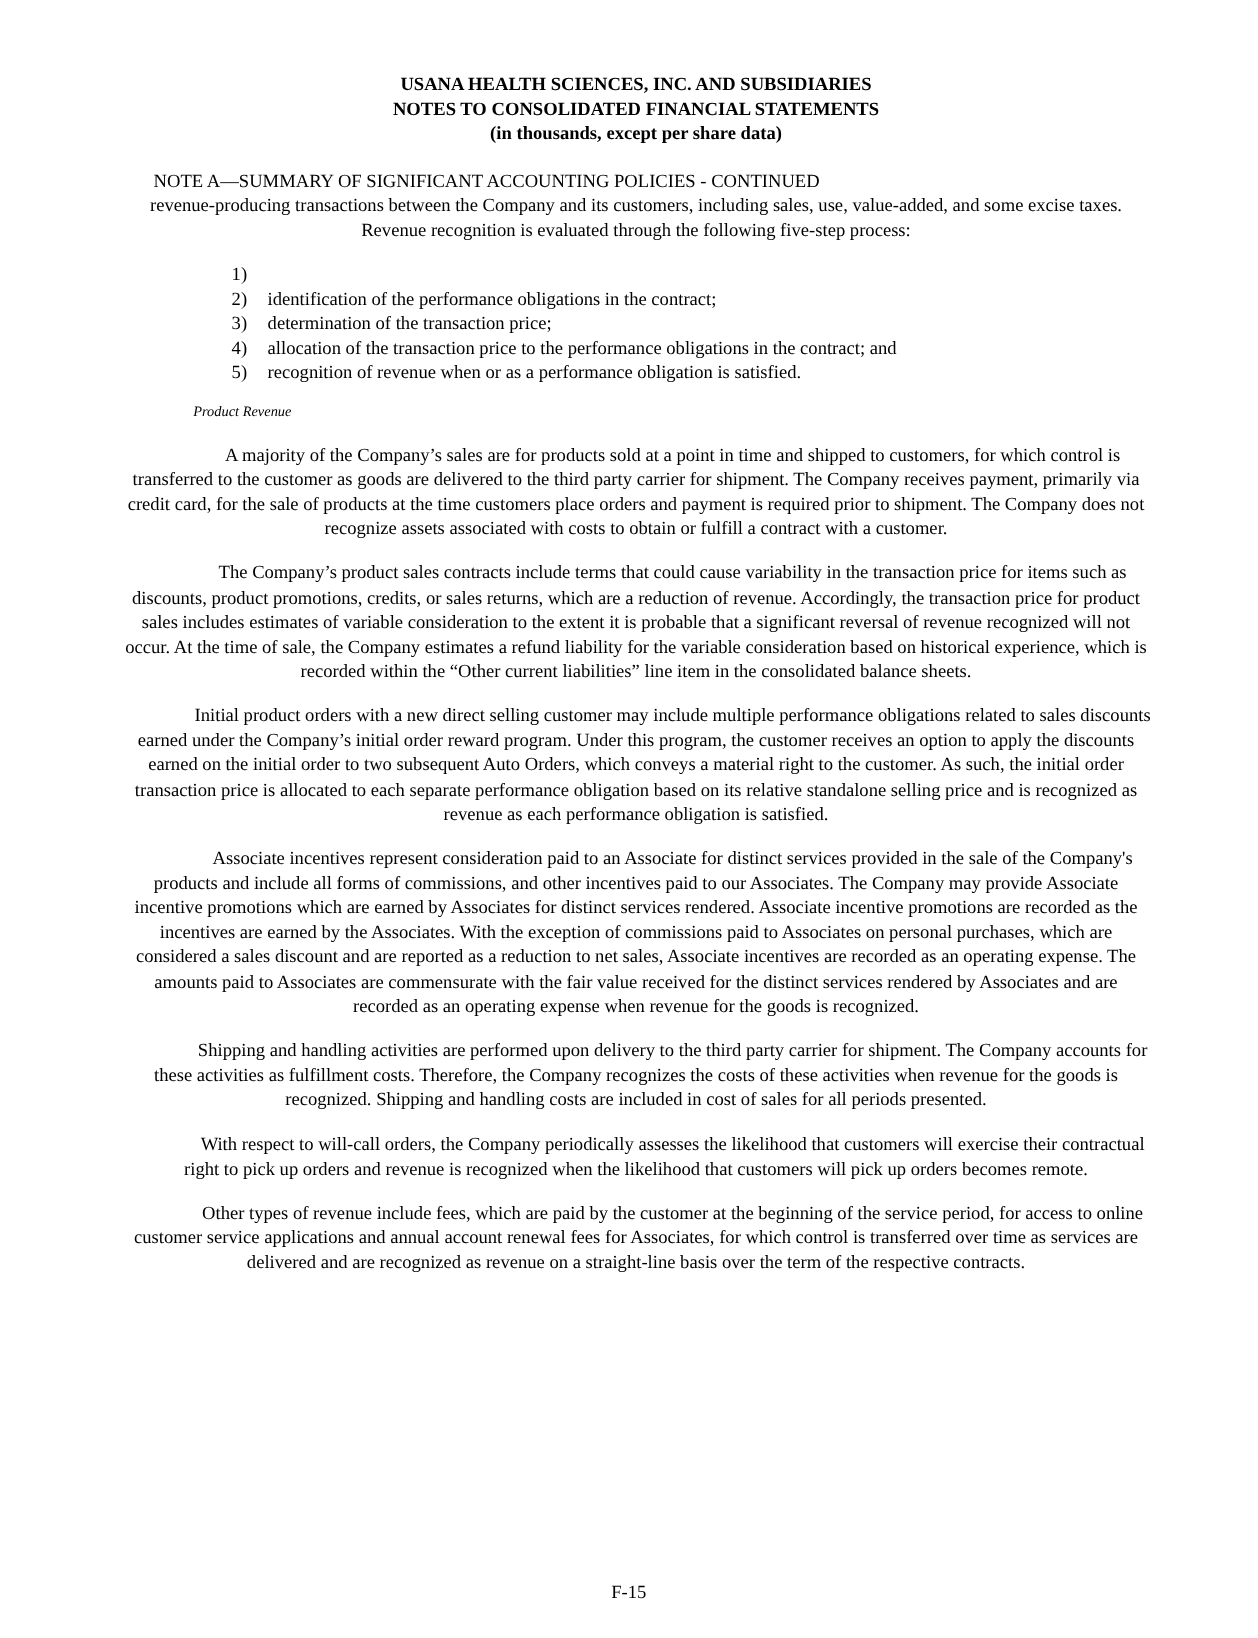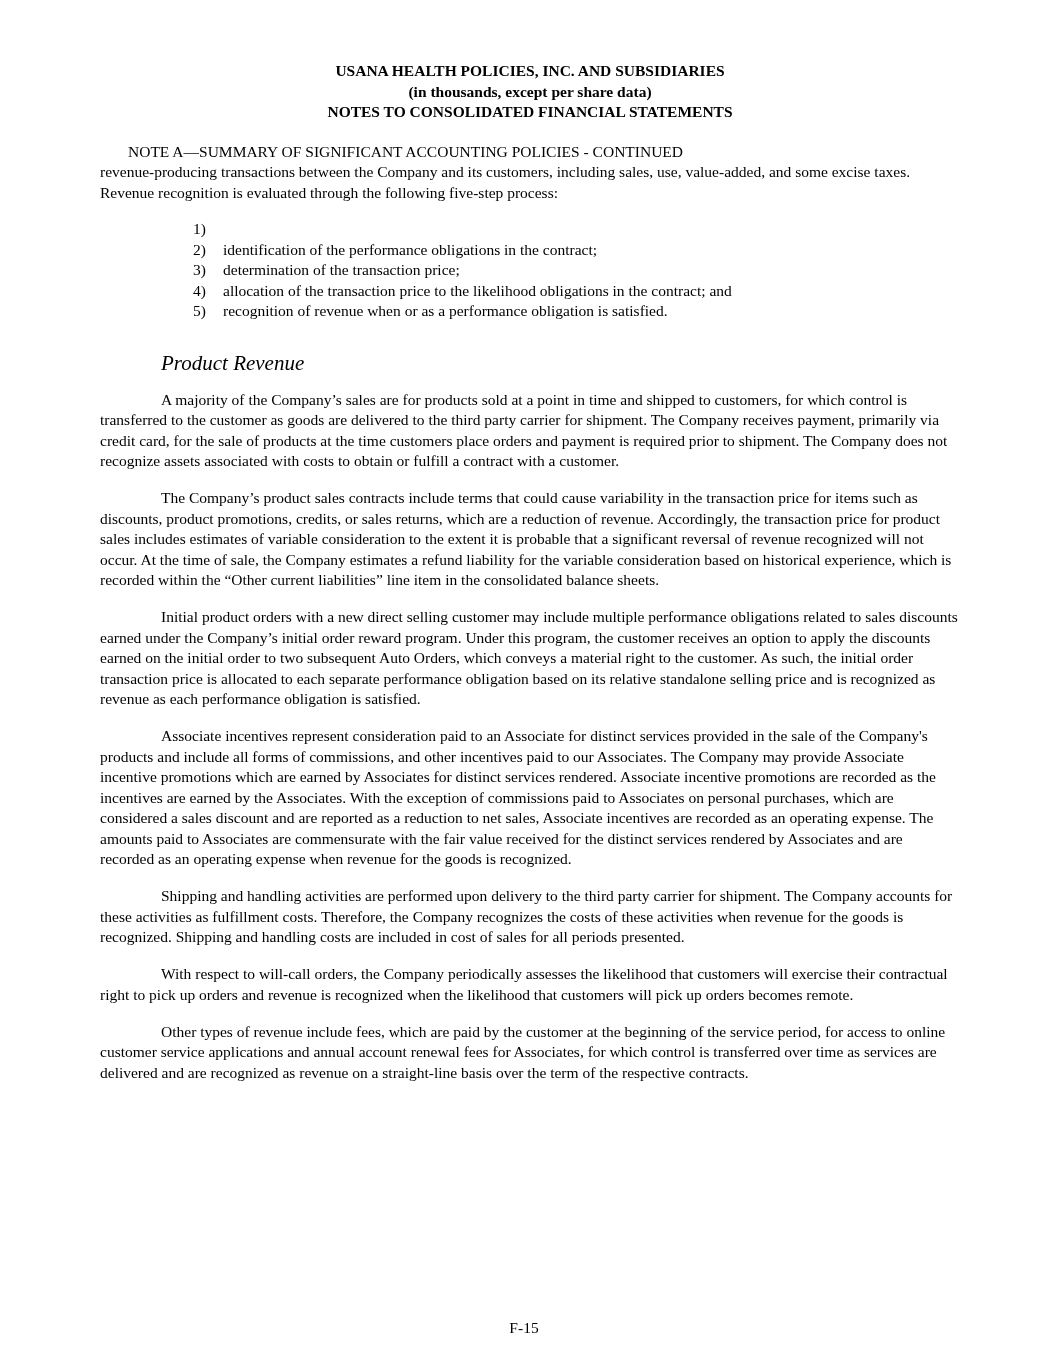--- a/index.html
+++ b/index.html
@@ -12,63 +12,63 @@
       overflow: hidden;
     }
     .page {
       position: absolute;
       left: 100px;
       top: 61px;
       width: 860px;
     }
     .header { text-align: center; font-weight: bold; font-size: 15.5px; line-height: 20.5px; }
     .note-title { font-weight: normal; font-size: 15.5px; line-height: 20.5px; margin-top: 19px; margin-left: 28px; }
-    p { margin: 0; font-size: 15.5px; line-height: 20.5px; }
+    p { margin: 0; font-size: 15.5px; line-height: 20.5px; text-align: center; }
     .body-p { text-indent: 61px; margin-top: 16.5px; }
     .body-p.first { text-indent: 0; margin-top: 0; }
     ol.steps { list-style: none; margin: 16px 0 0 0; padding: 0 0 0 93px; }
     ol.steps li { font-size: 15.5px; line-height: 20.5px; display: flex; }
     ol.steps li .num { width: 30px; flex: none; }
-    .subhead { font-style: italic; margin-top: 31px; padding-left: 61px; font-size: 21px; line-height: 20.5px; }
+    .subhead { font-style: italic; margin-top: 11px; padding-left: 61px; font-size: 12px; line-height: 20.5px; }
     .footer {
       position: absolute;
       left: 0; width: 1048px;
       top: 1319px;
       text-align: center;
       font-size: 15.5px;
     }
   </style>
 </head>
 <body>
 
 <div class="page">
   <div class="header">
-    <div>USANA HEALTH POLICIES, INC. AND SUBSIDIARIES</div>
+    <div>USANA HEALTH SCIENCES, INC. AND SUBSIDIARIES</div>
+    <div>NOTES TO CONSOLIDATED FINANCIAL STATEMENTS</div>
     <div>(in thousands, except per share data)</div>
-    <div>NOTES TO CONSOLIDATED FINANCIAL STATEMENTS</div>
   </div>
 
   <div class="note-title">NOTE A—SUMMARY OF SIGNIFICANT ACCOUNTING POLICIES - CONTINUED</div>
   <p class="body-p first">revenue-producing transactions between the Company and its customers, including sales, use, value-added, and some excise taxes. Revenue recognition is evaluated through the following five-step process:</p>
 
   <ol class="steps">
     <li>
         <span class="num">1)</span>
       </li>
     <li>
         <span class="num">2)</span>
         <span>identification of the performance obligations in the contract;</span>
       </li>
     <li>
         <span class="num">3)</span>
         <span>determination of the transaction price;</span>
       </li>
     <li>
         <span class="num">4)</span>
-        <span>allocation of the transaction price to the likelihood obligations in the contract; and</span>
+        <span>allocation of the transaction price to the performance obligations in the contract; and</span>
       </li>
     <li>
         <span class="num">5)</span>
         <span>recognition of revenue when or as a performance obligation is satisfied.</span>
       </li>
   </ol>
 
   <div class="subhead">Product Revenue</div>
   <p class="body-p">A majority of the Company’s sales are for products sold at a point in time and shipped to customers, for which control is transferred to the customer as goods are delivered to the third party carrier for shipment. The Company receives payment, primarily via credit card, for the sale of products at the time customers place orders and payment is required prior to shipment. The Company does not recognize assets associated with costs to obtain or fulfill a contract with a customer.</p>
   <p class="body-p">The Company’s product sales contracts include terms that could cause variability in the transaction price for items such as discounts, product promotions, credits, or sales returns, which are a reduction of revenue. Accordingly, the transaction price for product sales includes estimates of variable consideration to the extent it is probable that a significant reversal of revenue recognized will not occur. At the time of sale, the Company estimates a refund liability for the variable consideration based on historical experience, which is recorded within the “Other current liabilities” line item in the consolidated balance sheets.</p>

